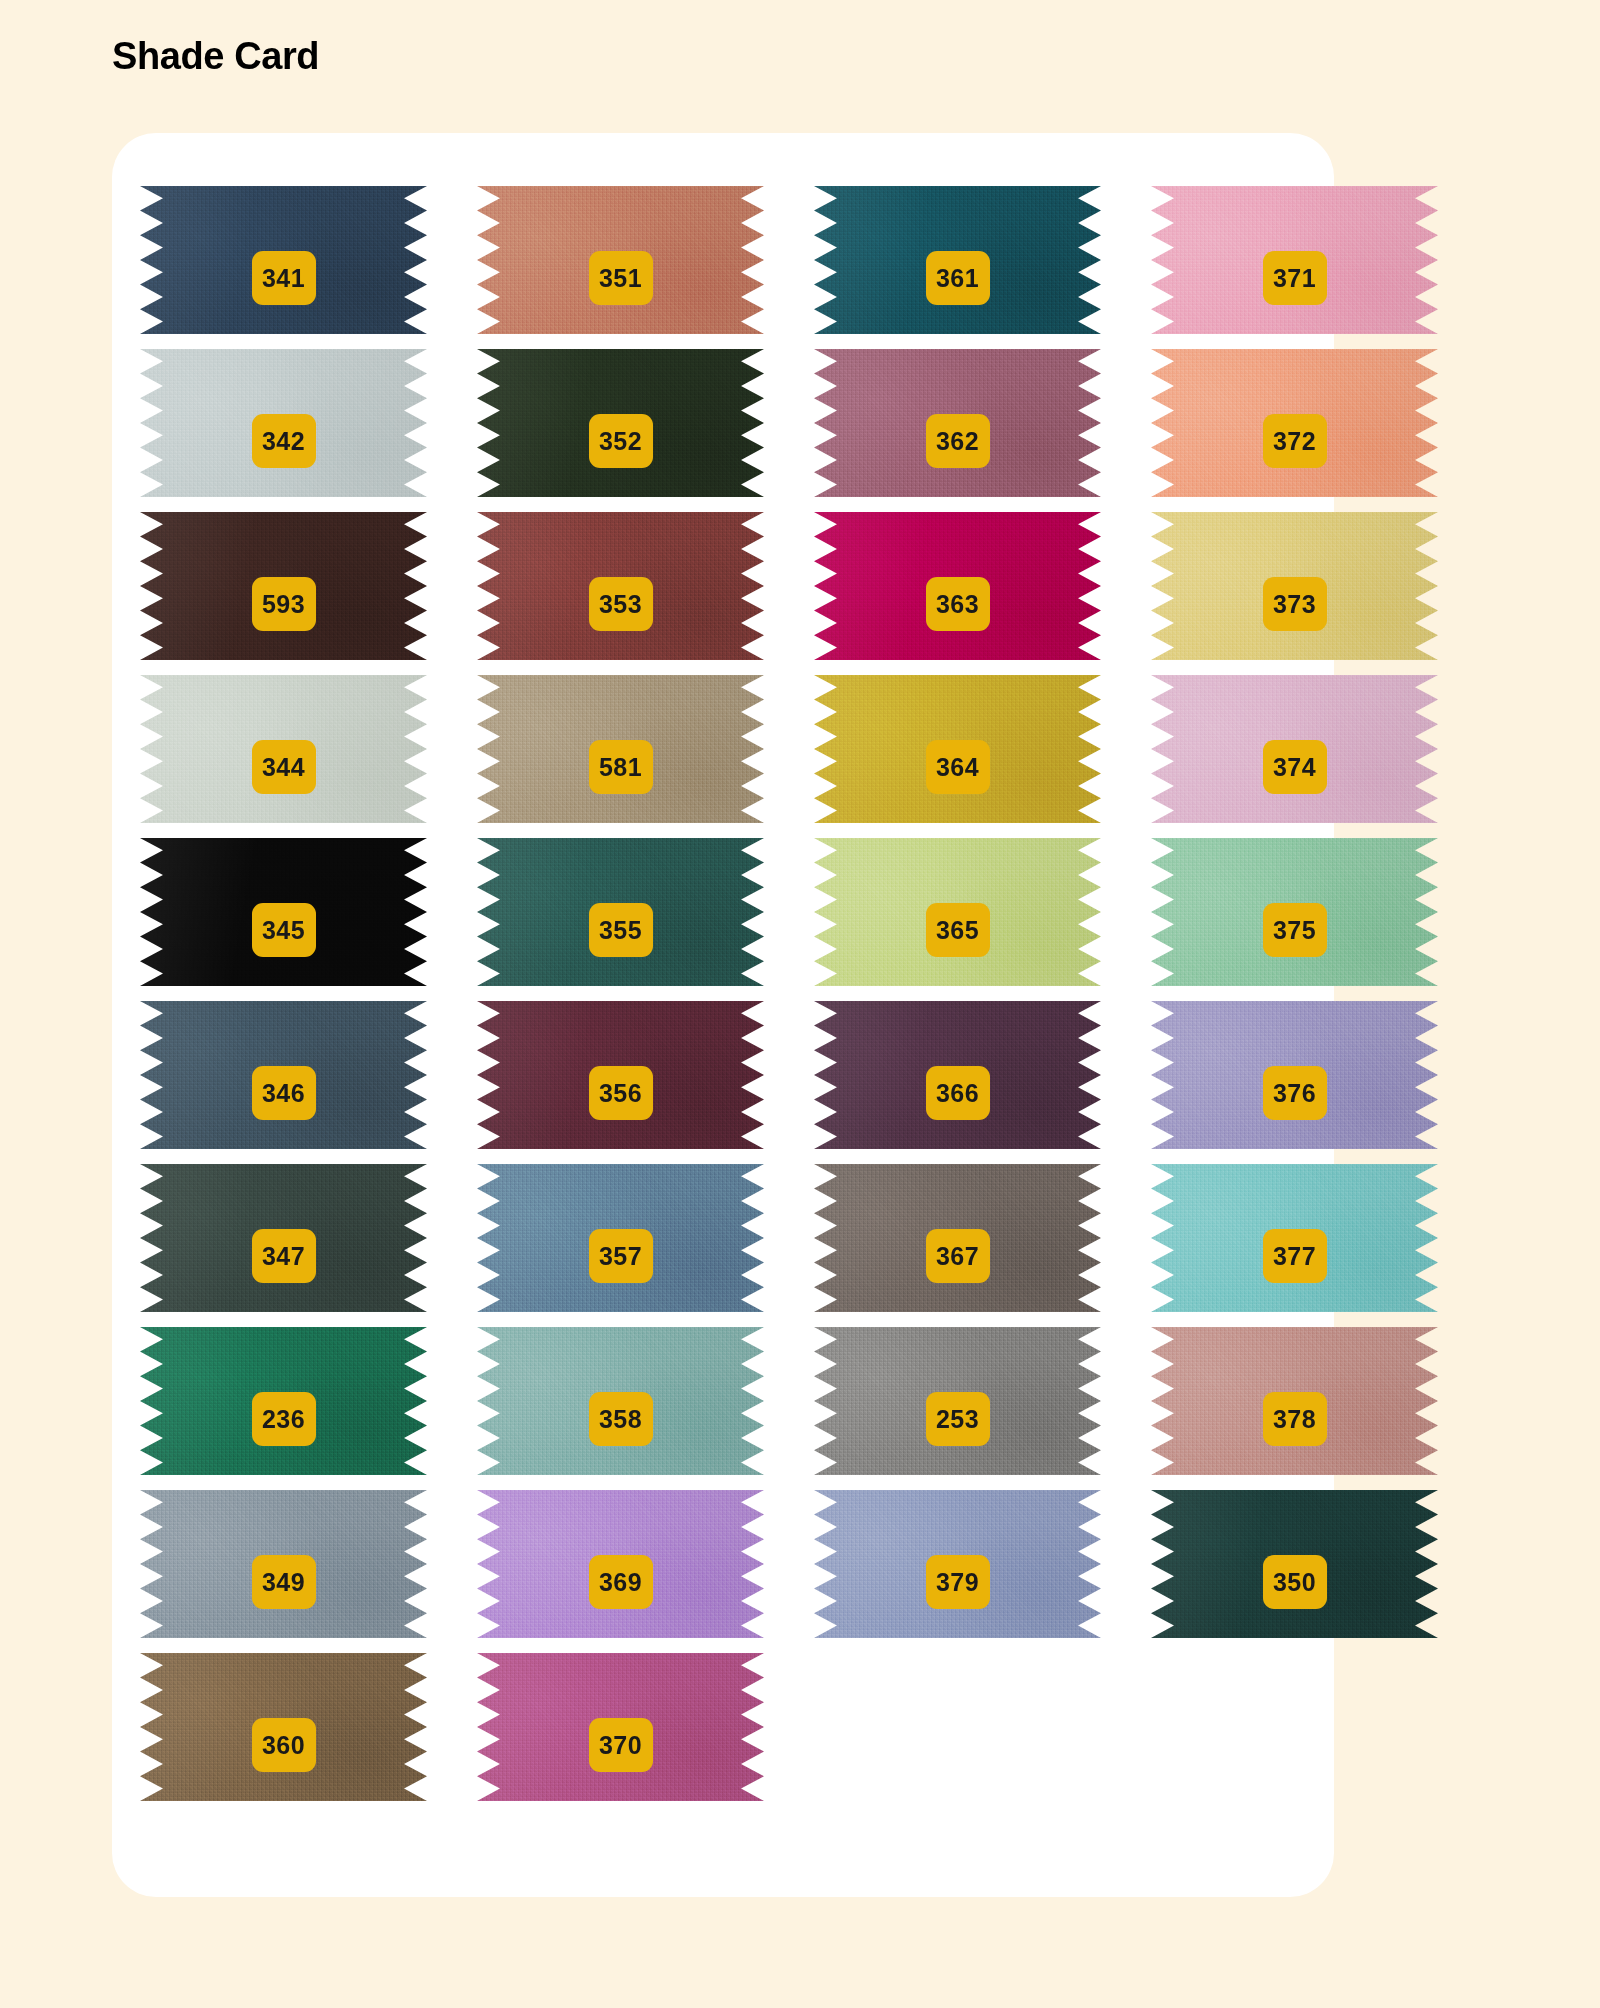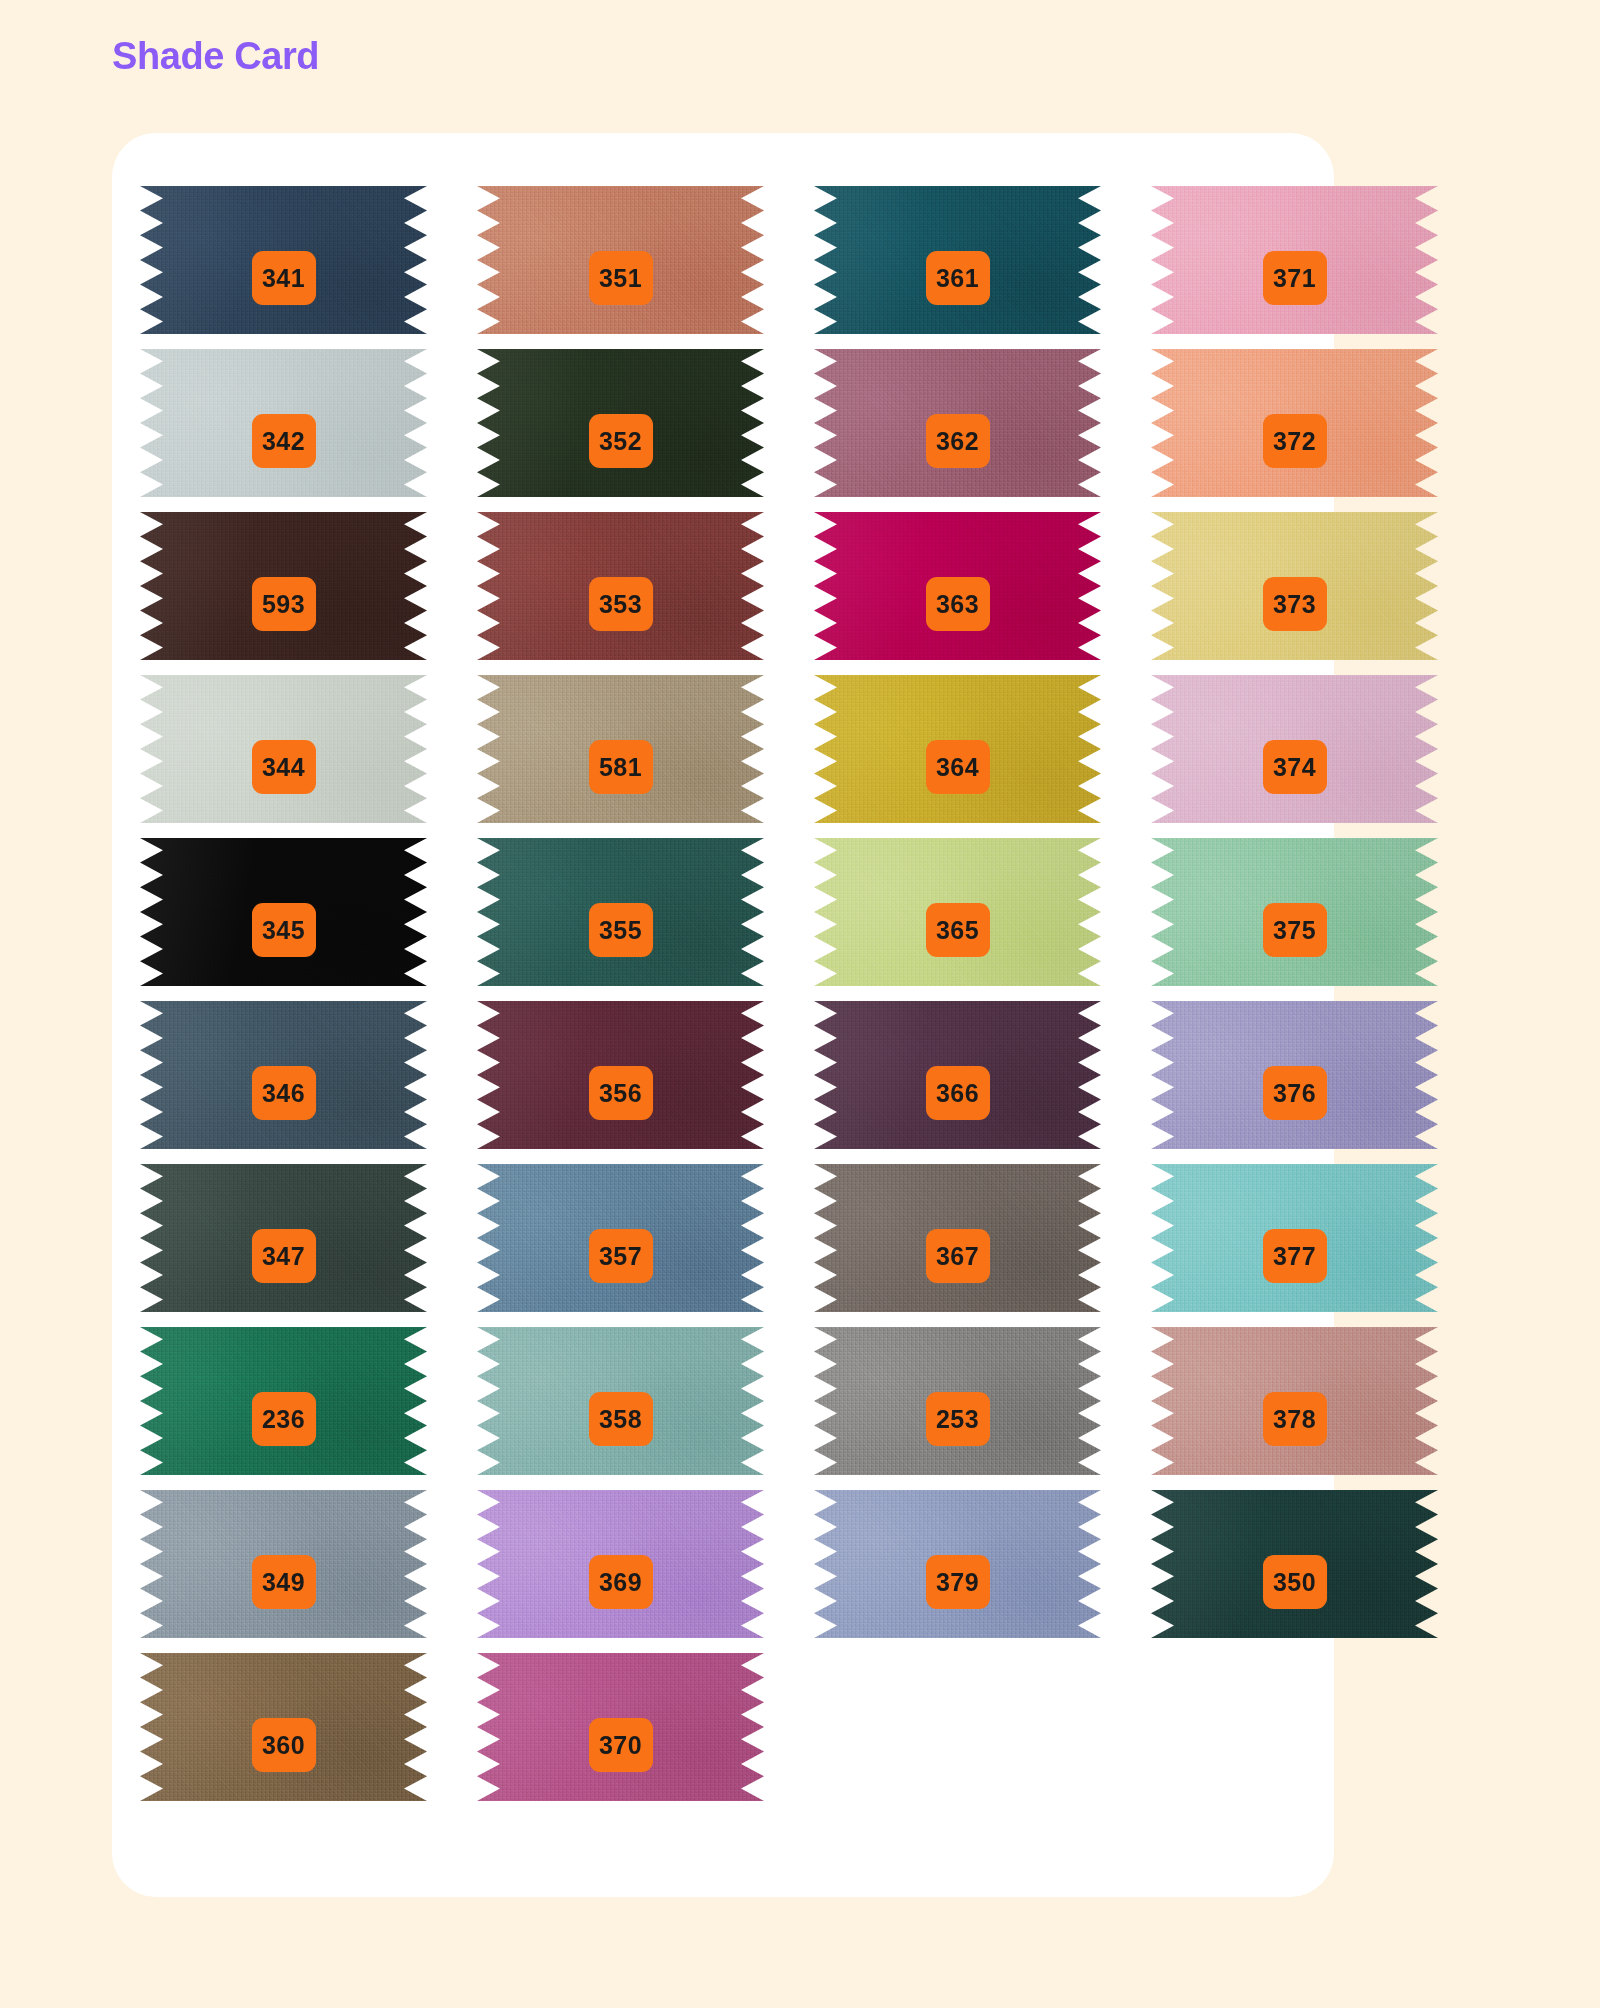--- a/index.html
+++ b/index.html
@@ -23,21 +23,21 @@
     background: #FDF3E0;
   }
 
   .page-title {
     position: absolute;
     left: 112px;
     top: 32px;
     font-size: 38px;
     font-weight: 700;
     letter-spacing: -0.4px;
-    color: #8b5cf6;
+    color: #000000;
     line-height: 48px;
   }
 
   .card {
     position: absolute;
     left: 112px;
     top: 133px;
     width: 1222px;
     height: 1764px;
     background: #FFFFFF;
@@ -133,21 +133,21 @@
     background:
       linear-gradient(100deg, rgba(255,255,255,0.07) 0%, rgba(0,0,0,0.0) 38%, rgba(0,0,0,0.055) 100%);
   }
 
   .swatch-label {
     position: relative;
     z-index: 5;
     min-width: 64px;
     height: 54px;
     padding: 0 9px;
-    background: #f97316;
+    background: #eab308;
     border-radius: 11px;
     display: flex;
     align-items: center;
     justify-content: center;
     font-size: 25px;
     font-weight: 700;
     letter-spacing: 0.4px;
     color: #1A1A1A;
     font-family: "Liberation Sans", sans-serif;
     margin-top: 36px;

